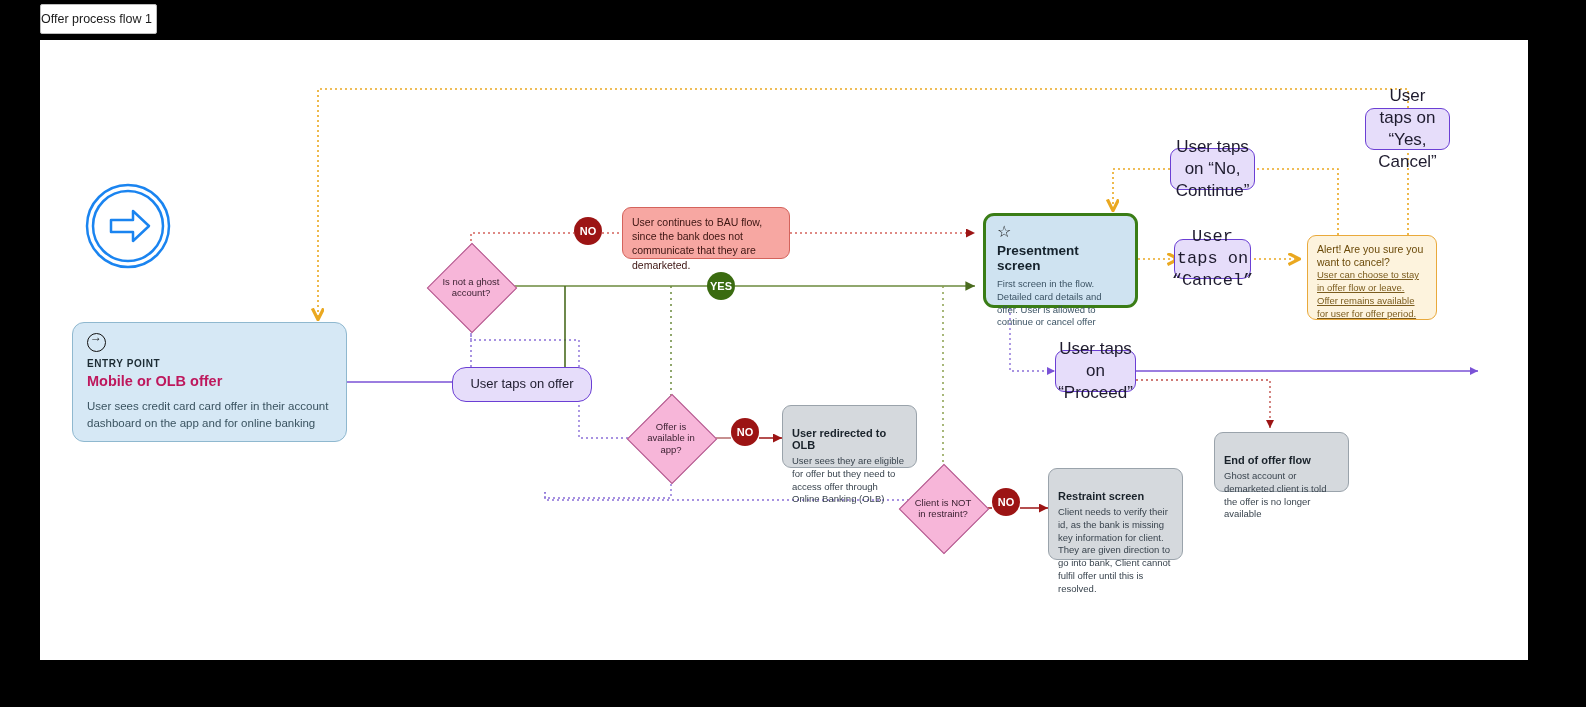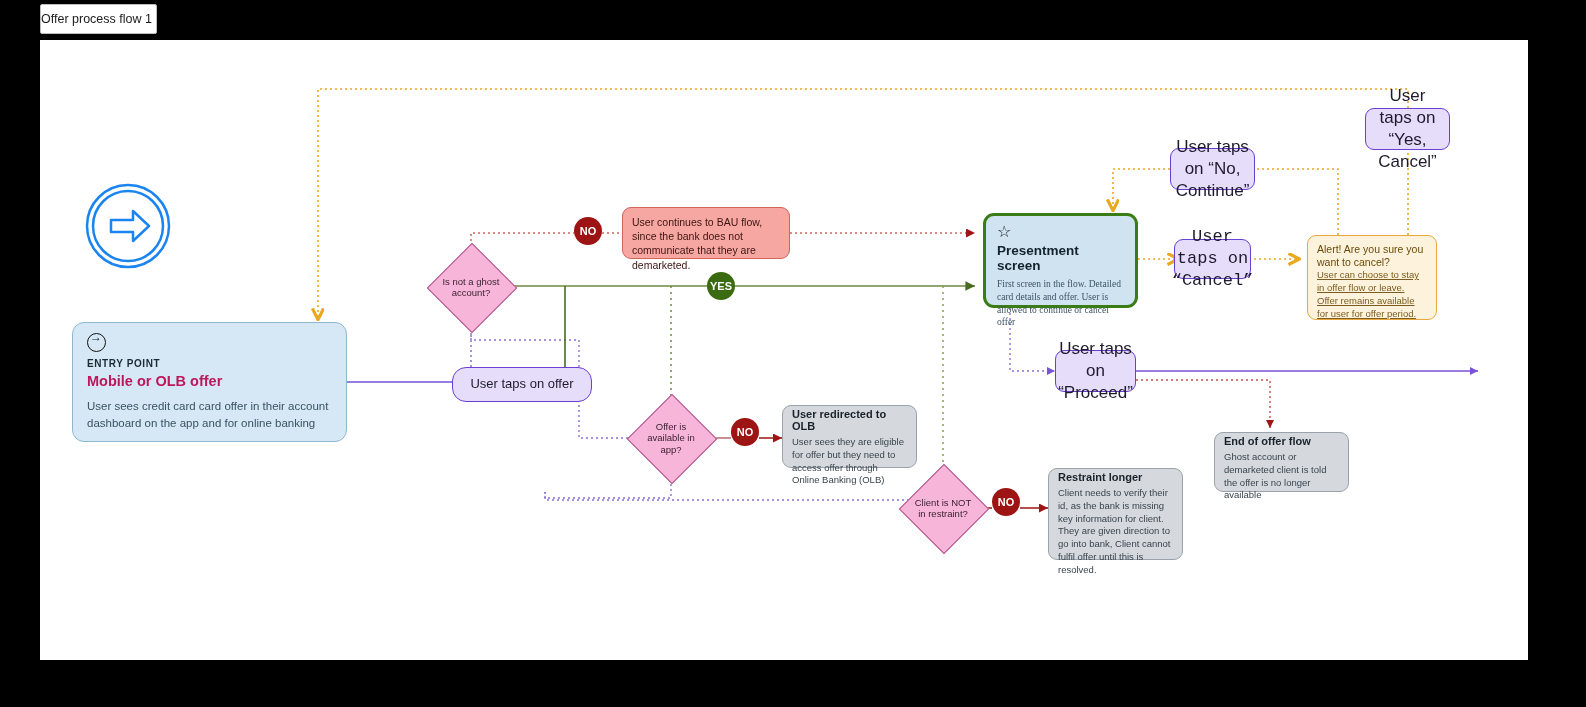--- a/index.html
+++ b/index.html
@@ -52,33 +52,33 @@
   #d-ghost{left:400px;top:216px;width:62px;height:62px;}
   #d-app{left:600px;top:367px;width:62px;height:62px;}
   #d-restraint{left:872px;top:437px;width:62px;height:62px;}
 
   
   .redbox{left:582px;top:167px;width:168px;height:52px;background:#f7a7a2;
           border:1.4px solid #d4635c;border-radius:9px;padding:7px 9px;
           font-size:10.5px;line-height:1.35;color:#3c1411;}
 
   
-  .grey{background:#d5d9dd;border:1.3px solid #9aa3ab;border-radius:9px;padding:2px 9px;}
+  .grey{background:#d5d9dd;border:1.3px solid #9aa3ab;border-radius:9px;padding:21px 9px;}
   .grey .gt{font-size:11px;font-weight:bold;color:#19222a;margin-bottom:4px;}
   .grey .gd{font-size:9.5px;line-height:1.35;color:#39444e;}
   #n-olb{left:742px;top:365px;width:135px;height:63px;}
   #n-restraintscr{left:1008px;top:428px;width:135px;height:92px;}
   #n-endflow{left:1174px;top:392px;width:135px;height:60px;}
 
   
   #n-present{left:943px;top:173px;width:155px;height:95px;background:#cfe3f1;
       border:3.5px solid #3a7d16;border-radius:11px;padding:8px 11px;}
   #n-present .star{font-size:16px;line-height:1;color:#111;margin-bottom:3px;}
   #n-present .pt{font-size:13.5px;font-weight:bold;color:#15222c;margin-bottom:5px;}
-  #n-present .pd{font-size:9.5px;line-height:1.35;color:#3c5465;font-family:Liberation Serif, serif;}
+  #n-present .pd{font-size:9.5px;line-height:1.35;color:#3c5465;}
 
   
   #n-alert{left:1267px;top:195px;width:130px;height:85px;background:#fdf3dd;
       border:1.4px solid #e9a93b;border-radius:9px;padding:7px 9px;}
   #n-alert .at{font-size:10.5px;font-weight:normal;color:#6b4a09;margin-bottom:0;line-height:1.25;}
   #n-alert .ad{font-size:9.5px;line-height:1.35;color:#7b5c1e;text-decoration:underline;}
 
   
   .badge{position:absolute;border-radius:50%;display:flex;align-items:center;
          justify-content:center;color:#fff;font-weight:bold;font-size:11px;z-index:20;}
@@ -238,21 +238,21 @@
     <div class="node" id="n-alert">
       <div class="at">Alert! Are you sure you want to cancel?</div>
       <div class="ad">User can choose to stay in offer flow or leave. Offer remains available for user for offer period.</div>
     </div>
 
     <div class="node grey" id="n-olb">
       <div class="gt">User redirected to OLB</div>
       <div class="gd">User sees they are eligible for offer but they need to access offer through Online Banking (OLB)</div>
     </div>
     <div class="node grey" id="n-restraintscr">
-      <div class="gt">Restraint longer</div>
+      <div class="gt">Restraint screen</div>
       <div class="gd">Client needs to verify their id, as the bank is missing key information for client. They are given direction to go into bank, Client cannot fulfil offer until this is resolved.</div>
     </div>
     <div class="node grey" id="n-endflow">
       <div class="gt">End of offer flow</div>
       <div class="gd">Ghost account or demarketed client is told the offer is no longer available</div>
     </div>
 
   </div>
 </div>
 

